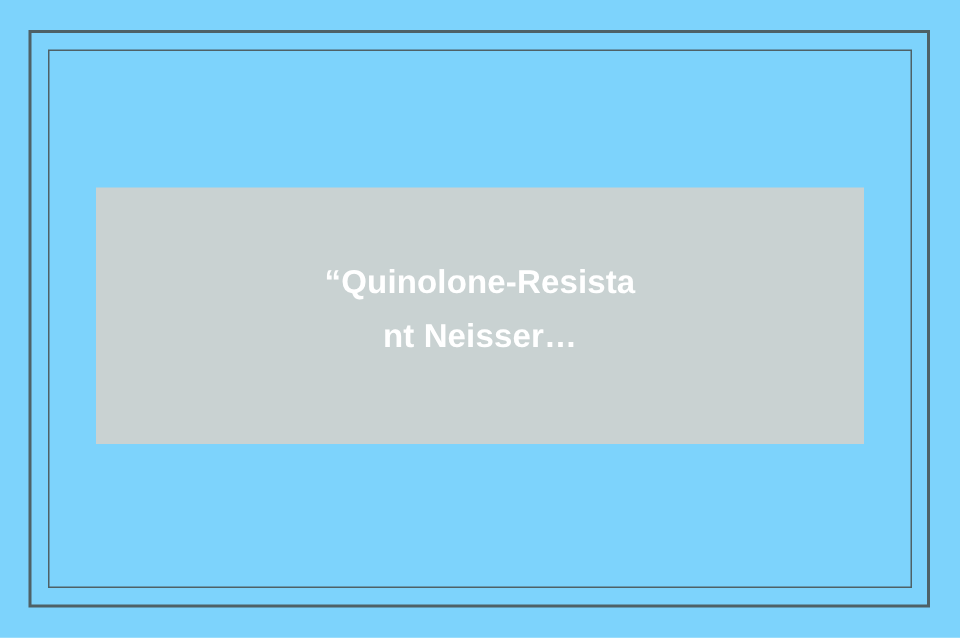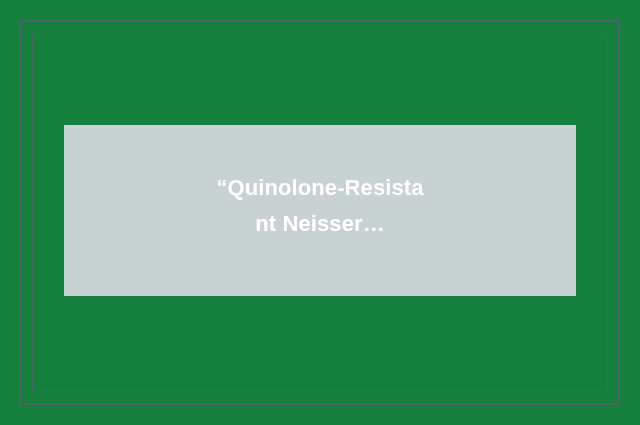--- a/index.html
+++ b/index.html
@@ -13,21 +13,21 @@
     height: 425px;
     overflow: hidden;
     font-family: "Liberation Sans", sans-serif;
     background: #f1fbfd;
   }
 
   #canvas {
     position: relative;
     width: 640px;
     height: 425px;
-    background: #15803d;
+    background: #7dd3fc;
     box-sizing: border-box;
   }
 
   
   .frame-outer {
     position: absolute;
     left: 19px;
     top: 20px;
     width: 601px;
     height: 385px;

